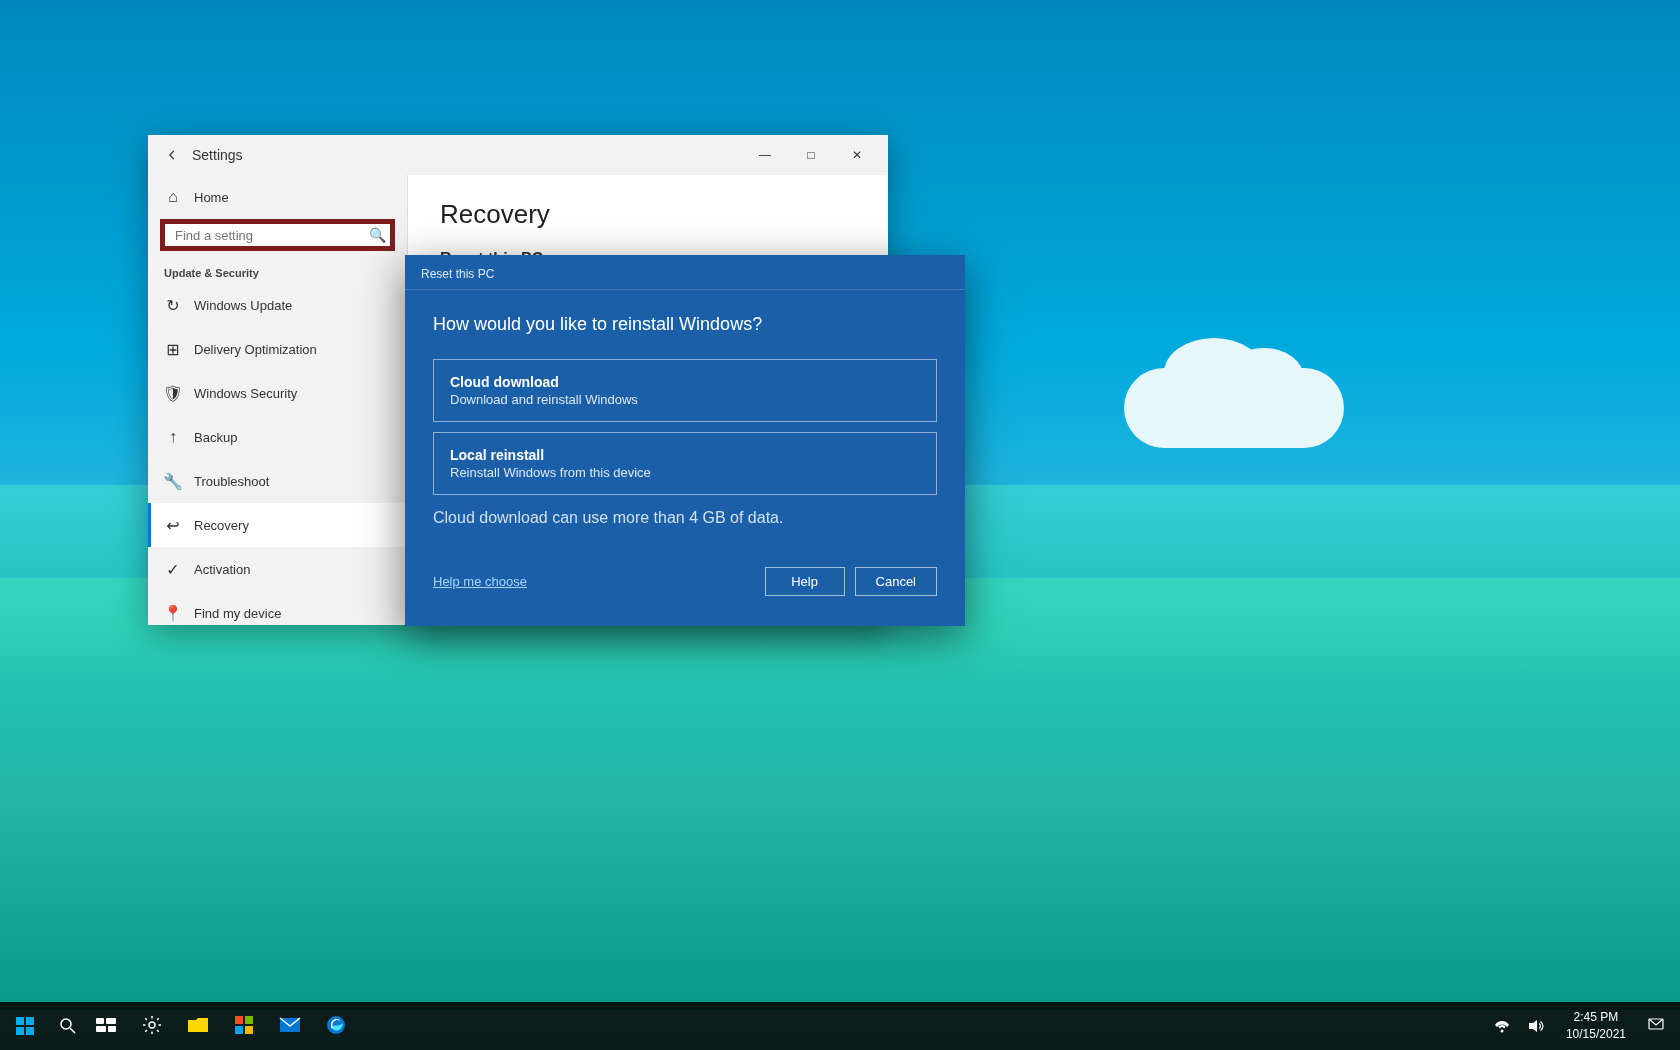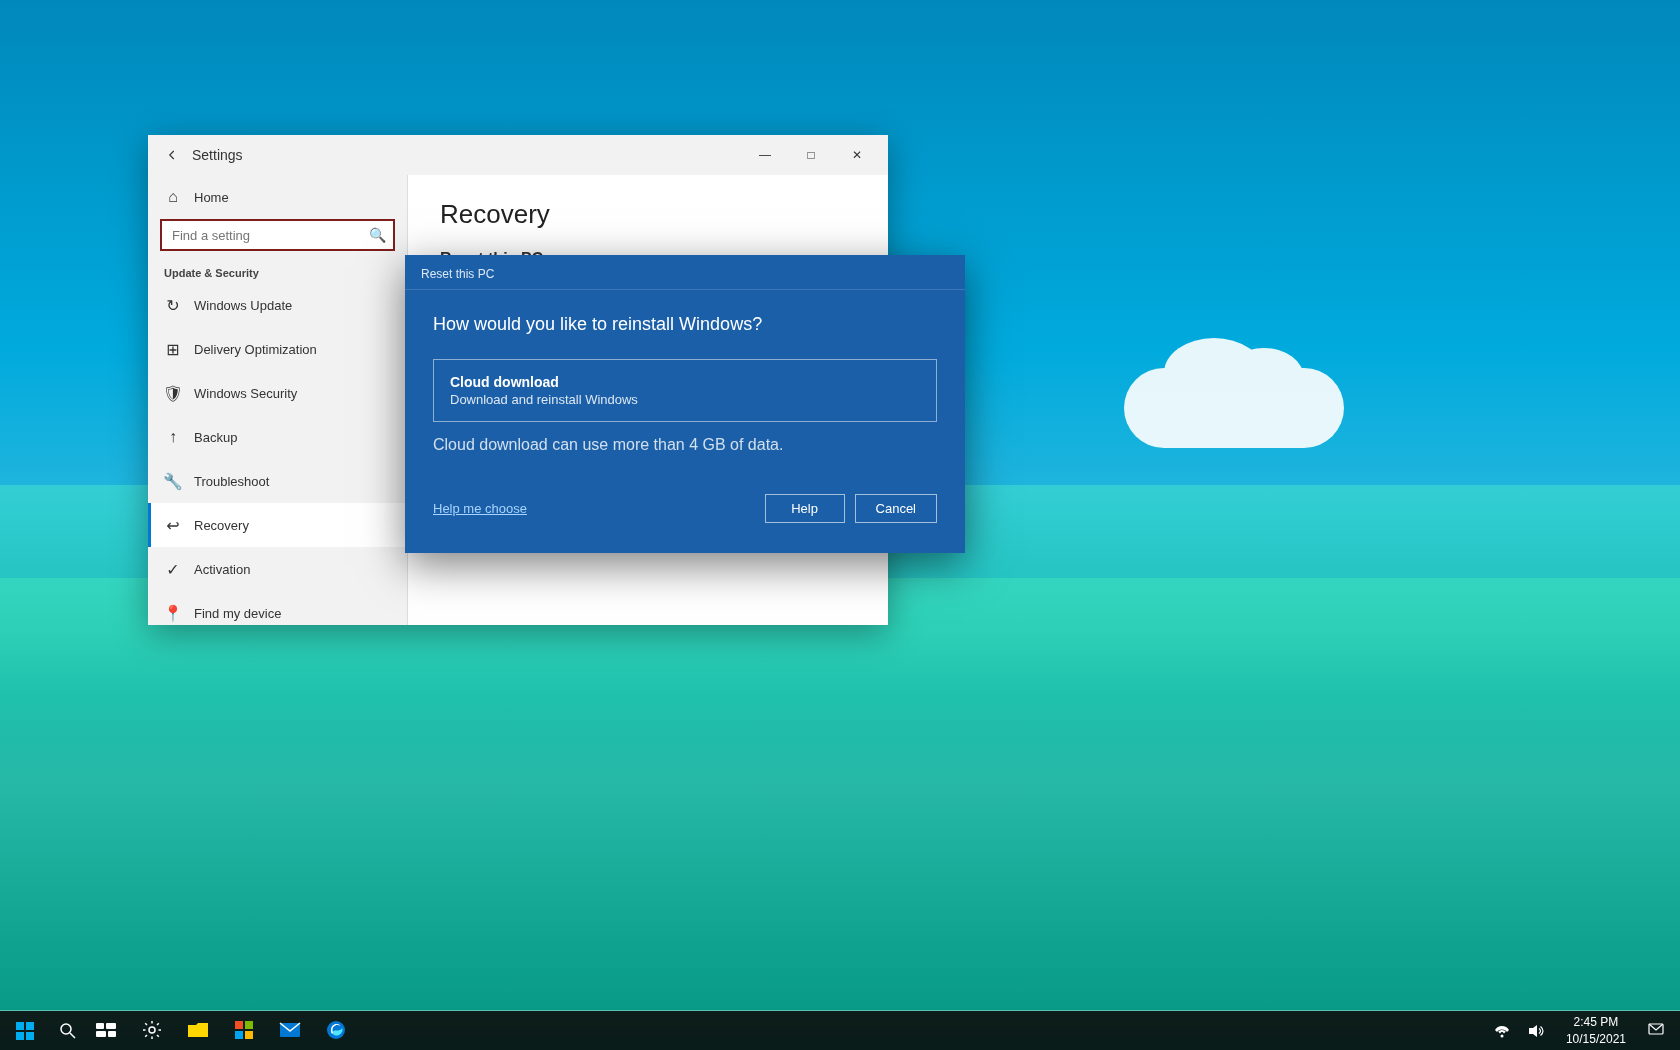--- a/index.html
+++ b/index.html
@@ -77,21 +77,21 @@
         rgba(64, 224, 208, 0.6) 0%,
         rgba(0, 180, 160, 0.8) 40%,
         rgba(0, 150, 130, 0.9) 100%
       );
     }
 
     
     .taskbar {
       position: absolute;
       bottom: 0; left: 0; right: 0;
-      height: 39px;
+      height: 48px;
       background: rgba(0,0,0,0.85);
       display: flex;
       align-items: center;
       z-index: 100;
     }
     .taskbar-start {
       width: 50px;
       height: 48px;
       display: flex;
       align-items: center;
@@ -213,21 +213,21 @@
     }
     .search-box {
       margin: 0 12px 8px 12px;
       position: relative;
       display: flex;
       align-items: center;
     }
     .search-box input {
       width: 100%;
       height: 32px;
-      border: 2px solid #7f1d1d;
+      border: 5px solid #7f1d1d;
       background: white;
       padding: 0 32px 0 10px;
       font-size: 13px;
       color: #555;
       outline: none;
     }
     .search-icon {
       position: absolute;
       right: 8px;
       color: #777;
@@ -452,20 +452,24 @@
   <div class="reset-dialog-titlebar">Reset this PC</div>
 
   <div class="reset-dialog-content">
     <div class="reset-dialog-question">How would you like to reinstall Windows?</div>
 
     <div class="reset-option">
       <div class="reset-option-title">Cloud download</div>
       <div class="reset-option-desc">Download and reinstall Windows</div>
     </div>
 
+    <div class="reset-option">
+      <div class="reset-option-title">Local reinstall</div>
+      <div class="reset-option-desc">Reinstall Windows from this device</div>
+    </div>
 
     <div class="reset-dialog-note">Cloud download can use more than 4 GB of data.</div>
   </div>
 
   <div class="reset-dialog-footer">
     <a class="help-link">Help me choose</a>
     <div class="dialog-buttons">
       <button class="dialog-btn">Help</button>
       <button class="dialog-btn">Cancel</button>
     </div>

